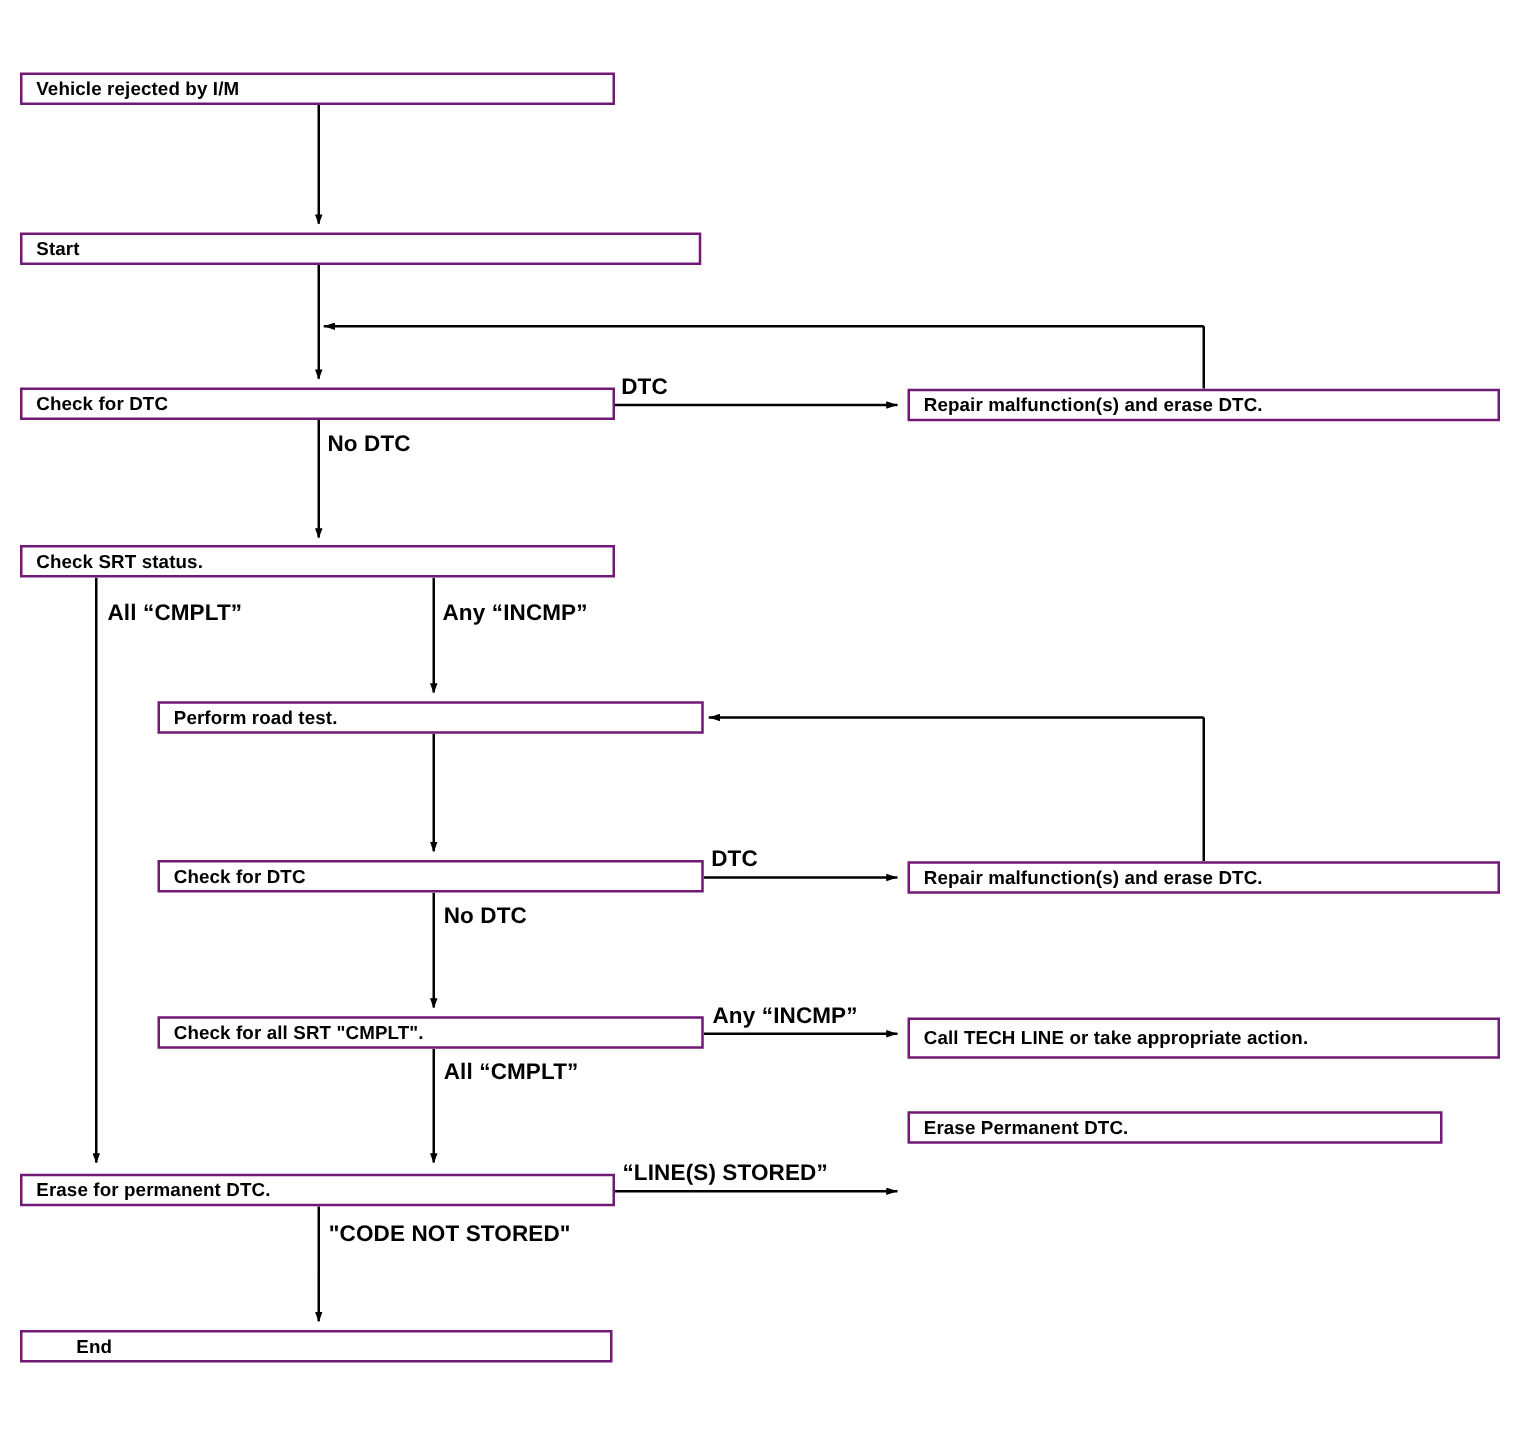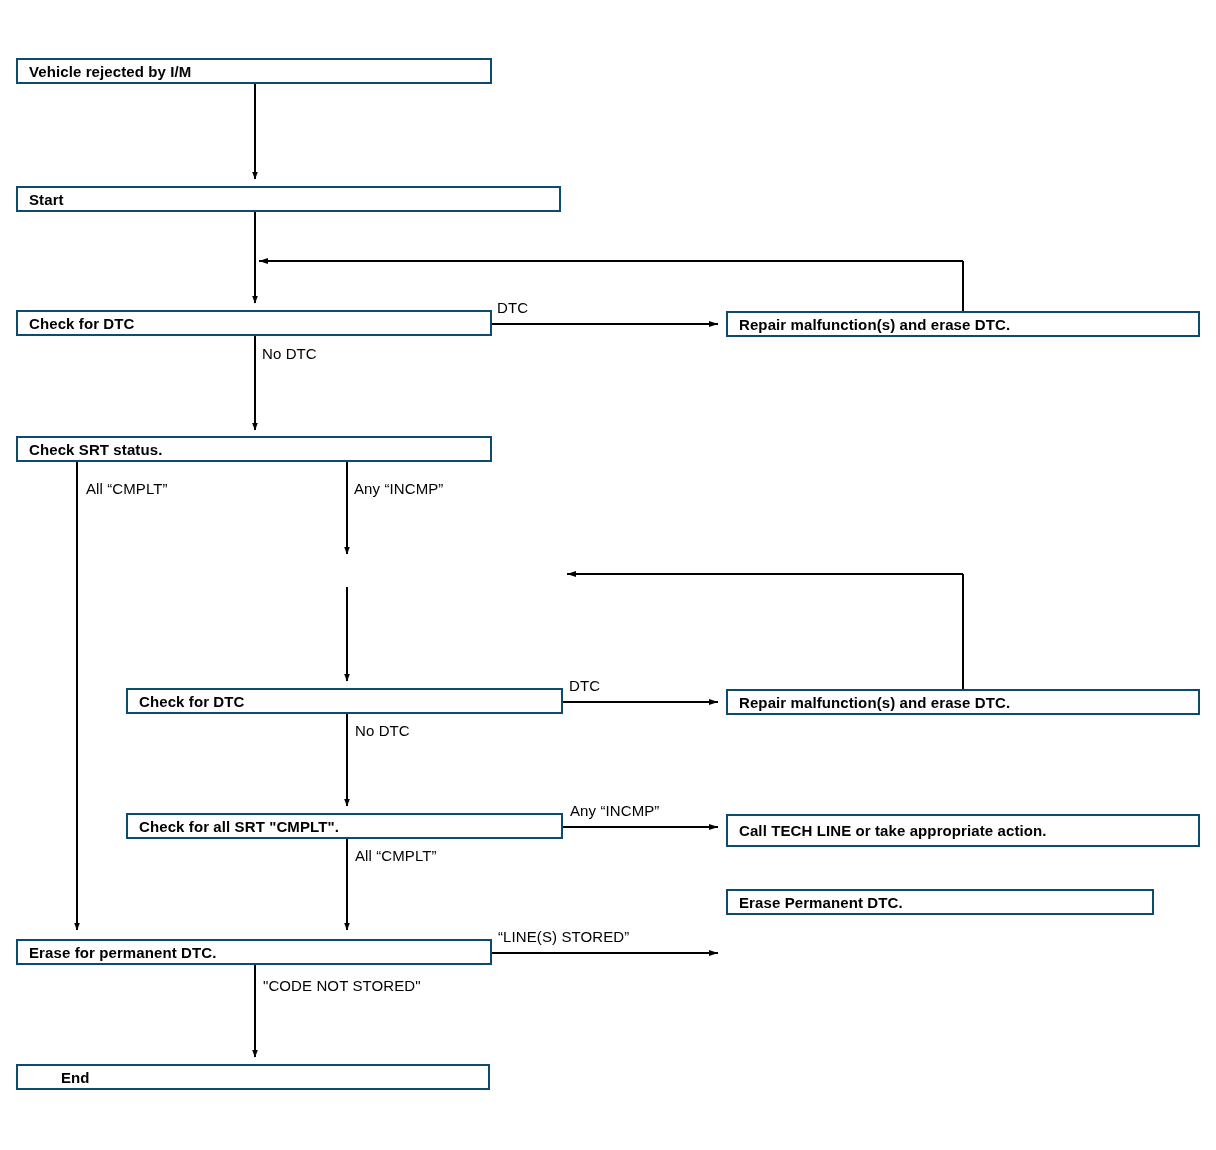--- a/index.html
+++ b/index.html
@@ -26,40 +26,40 @@
     position: absolute;
     left: 0;
     top: 0;
     width: 1216px;
     height: 1150px;
     display: block;
   }
   .node-box {
     position: absolute;
     box-sizing: border-box;
-    border: 2px solid #0c4a6e;
+    border: 2px solid #701a75;
     background: #ffffff;
     display: flex;
     align-items: center;
   }
   .node-label {
     font-family: "Liberation Sans", sans-serif;
     font-size: 15px;
     font-weight: 600;
     line-height: 1;
     color: #000000;
     padding-left: 11px;
     white-space: nowrap;
     letter-spacing: 0.1px;
   }
   .edge-label {
     position: absolute;
     font-family: "Liberation Sans", sans-serif;
-    font-size: 15px;
-    font-weight: 400;
+    font-size: 18px;
+    font-weight: 700;
     line-height: 1;
     color: #000000;
     white-space: nowrap;
     letter-spacing: 0.1px;
   }
 </style>
 </head>
 <body>
 
 <div id="chart-root">
@@ -126,20 +126,23 @@
   </div>
 
   <div class="node-box" style="left:726px; top:311px; width:474px; height:26px;">
     <span class="node-label">Repair malfunction(s) and erase DTC.</span>
   </div>
 
   <div class="node-box" style="left:16px; top:436px; width:476px; height:26px;">
     <span class="node-label">Check SRT status.</span>
   </div>
 
+  <div class="node-box" style="left:126px; top:561px; width:437px; height:26px;">
+    <span class="node-label">Perform road test.</span>
+  </div>
 
   <div class="node-box" style="left:126px; top:688px; width:437px; height:26px;">
     <span class="node-label">Check for DTC</span>
   </div>
 
   <div class="node-box" style="left:726px; top:689px; width:474px; height:26px;">
     <span class="node-label">Repair malfunction(s) and erase DTC.</span>
   </div>
 
   <div class="node-box" style="left:126px; top:813px; width:437px; height:26px;">

